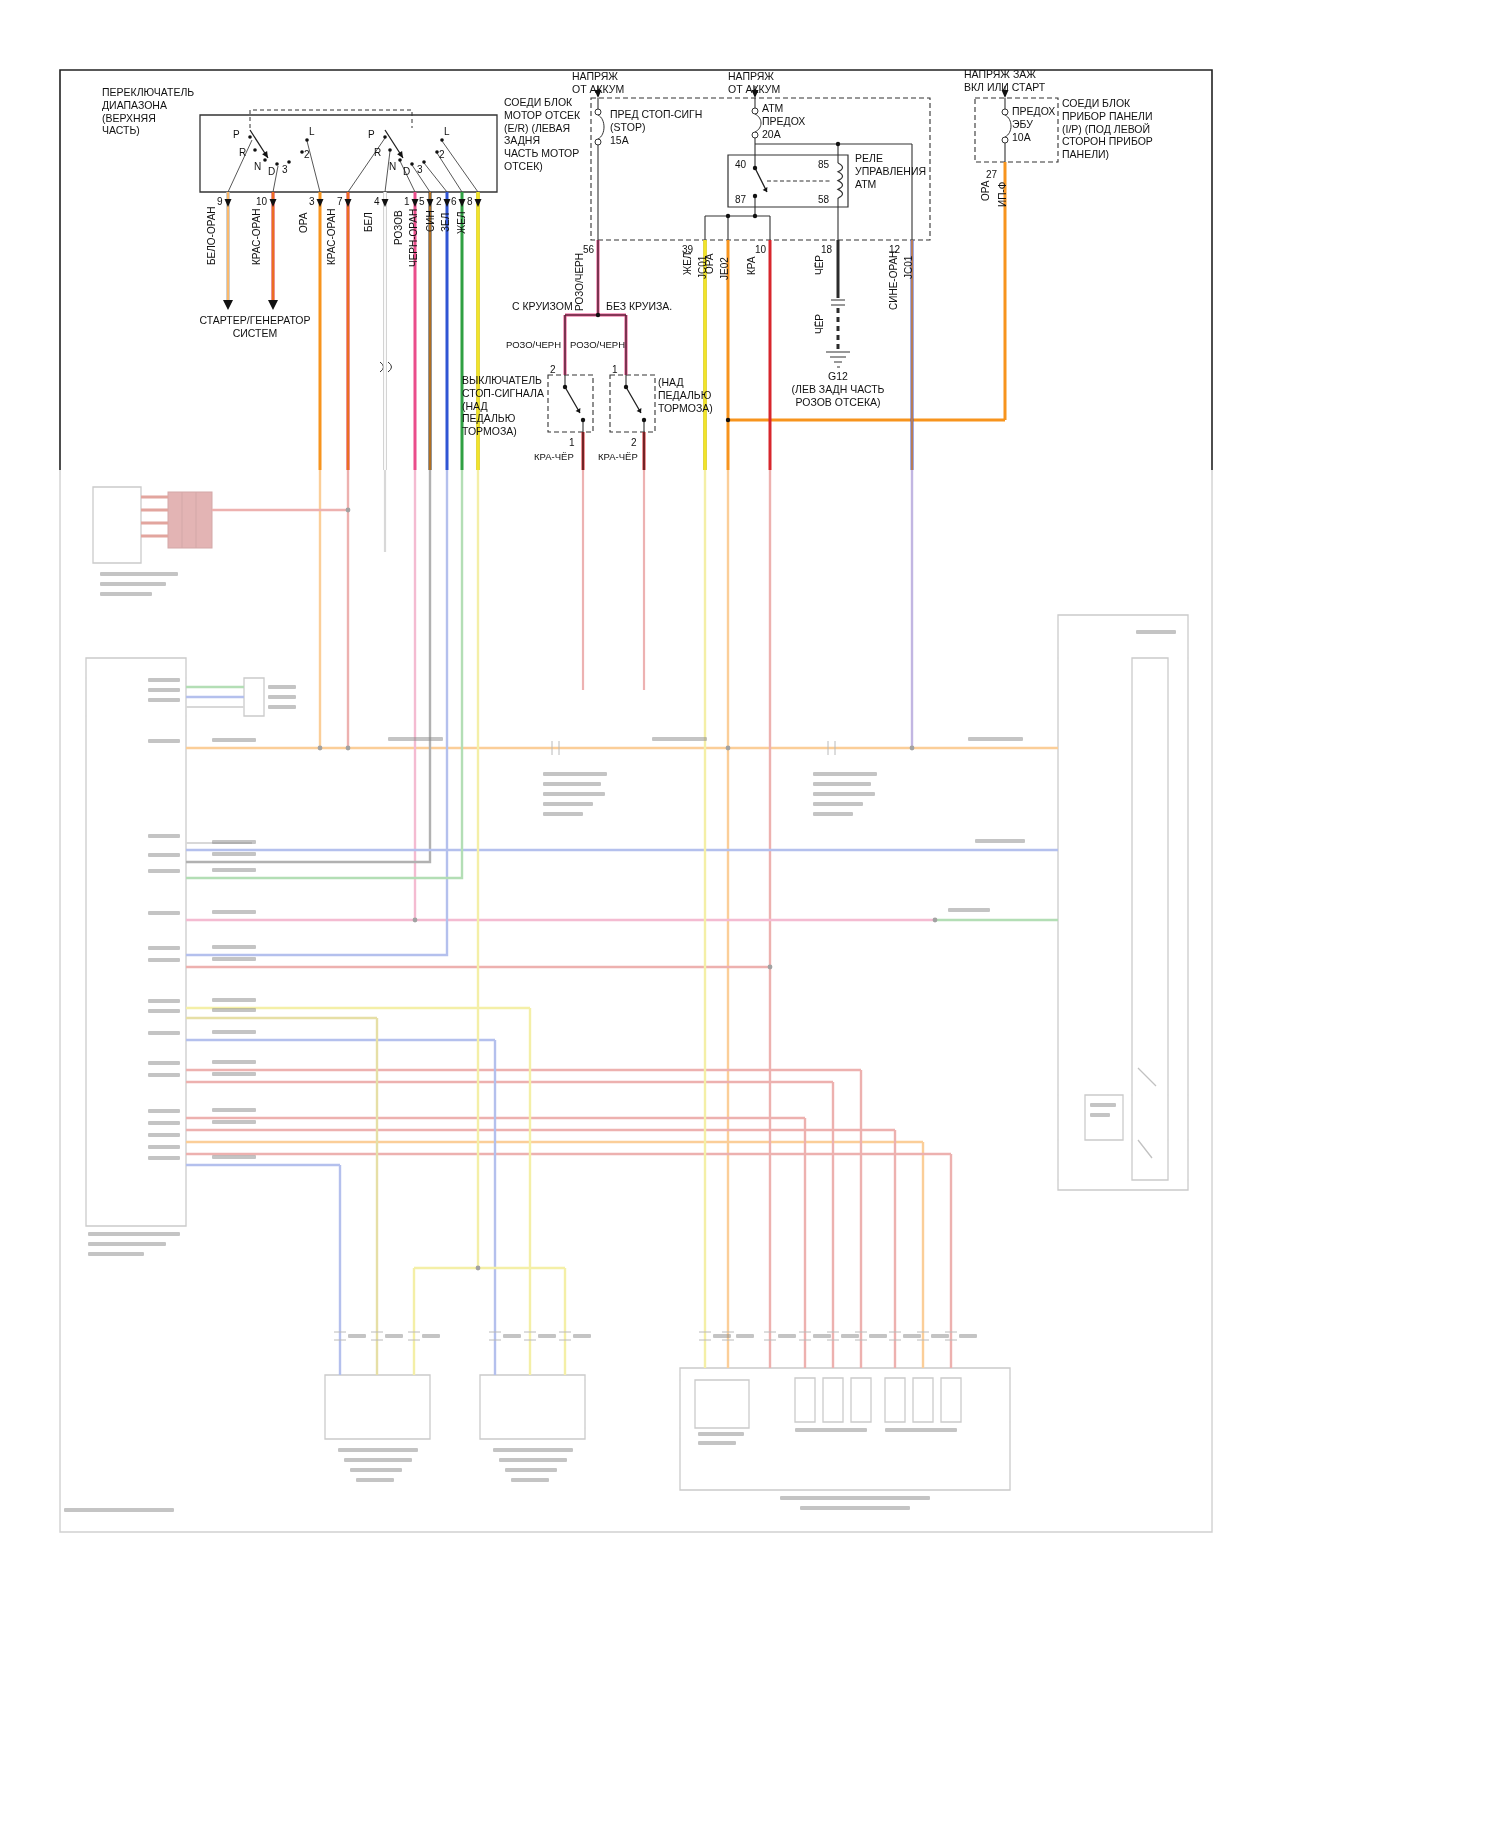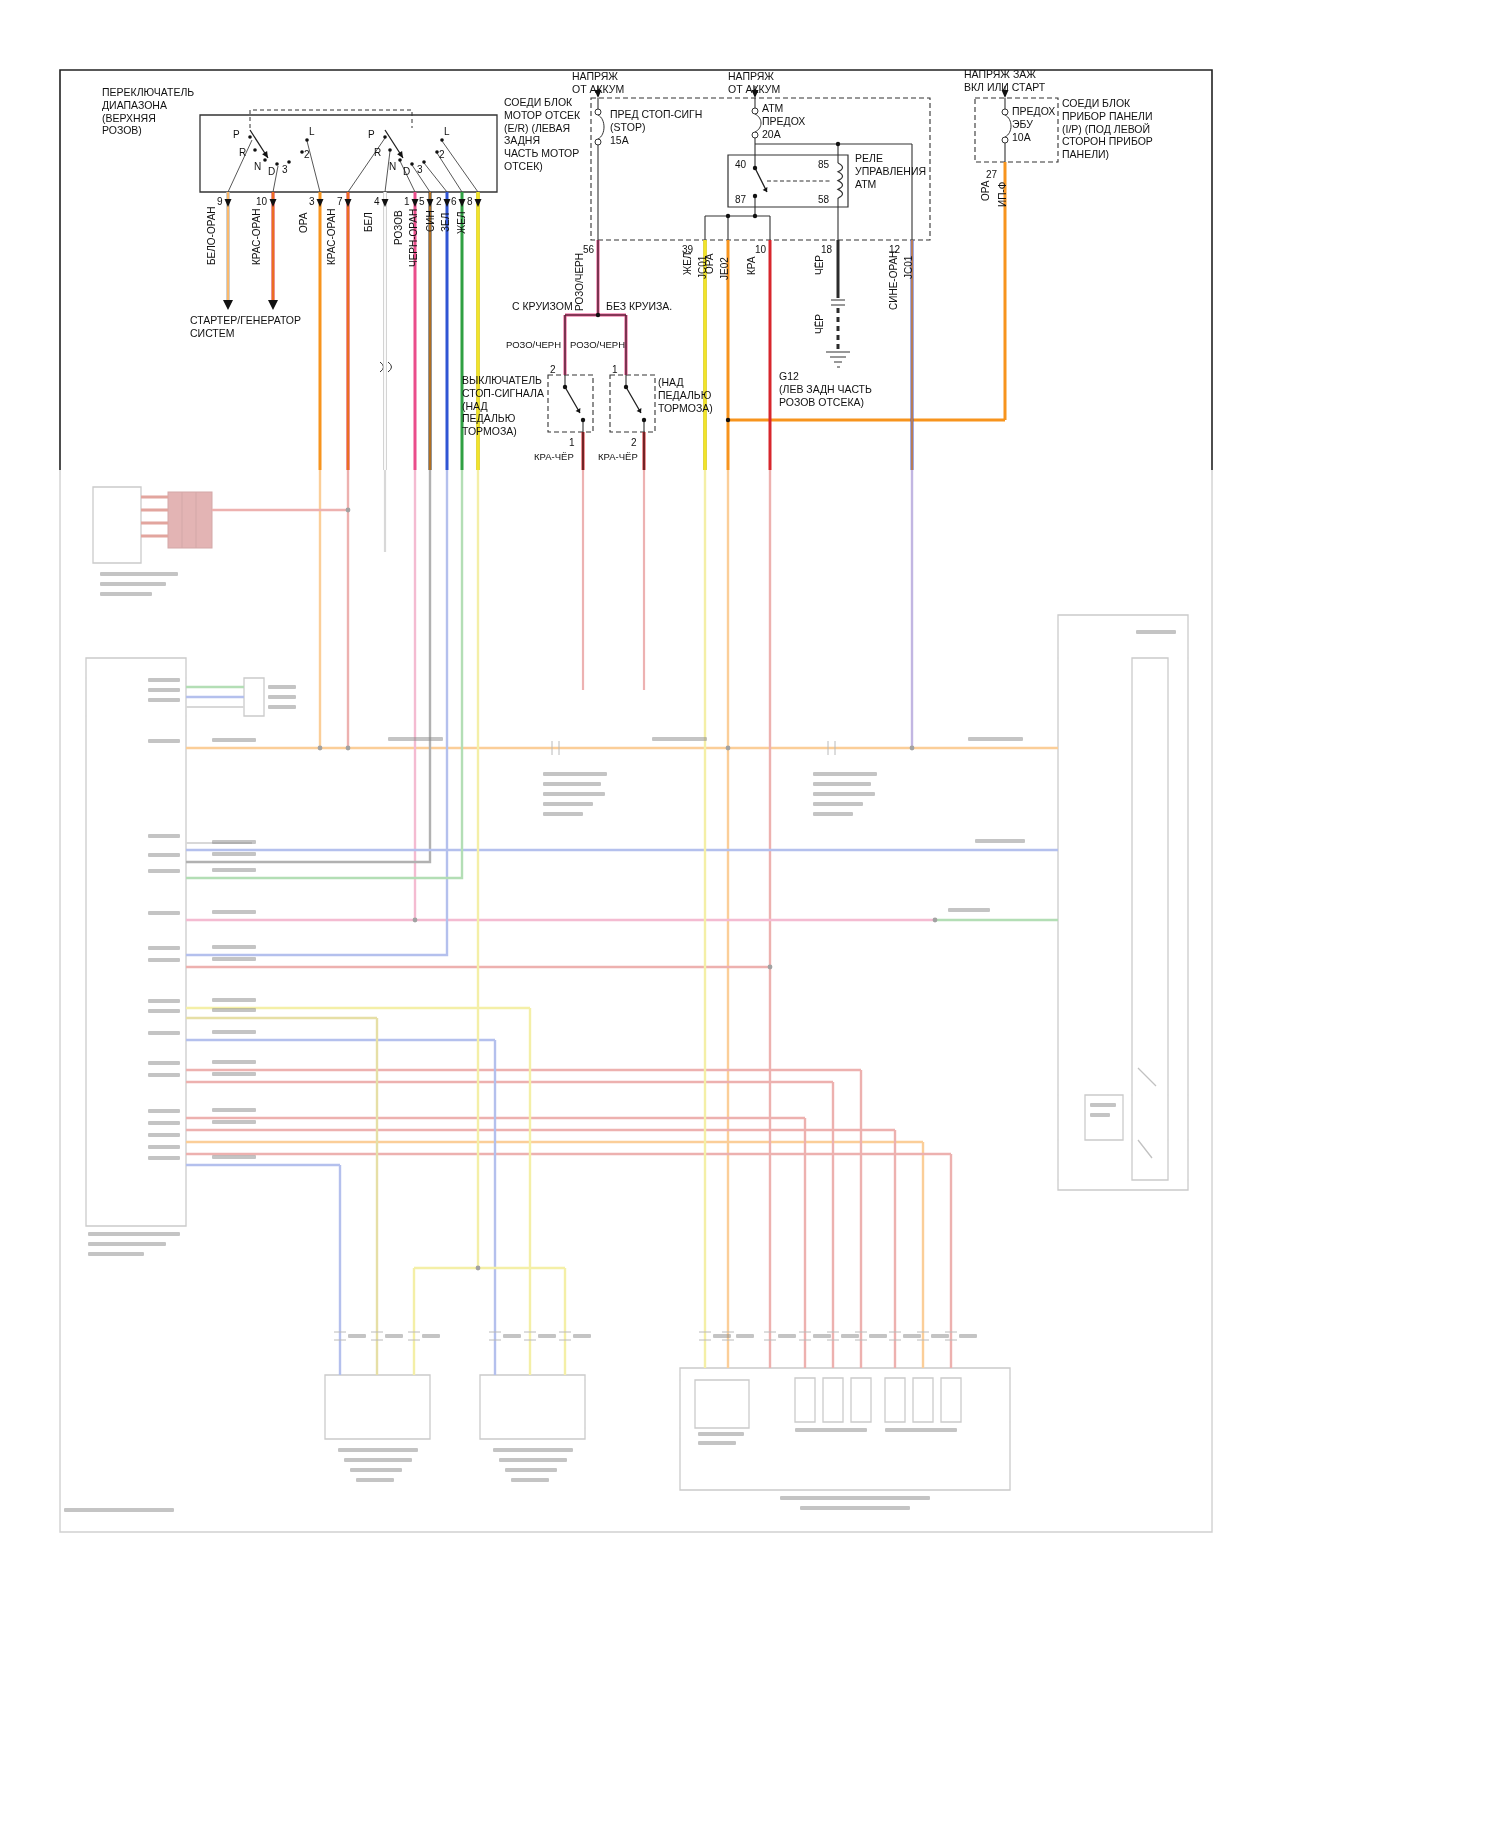--- a/index.html
+++ b/index.html
@@ -2,21 +2,21 @@
 <html><head>
 <meta charset="utf-8">
 <style>
   * { margin:0; padding:0; box-sizing:border-box; }
   html,body { background:#fff; }
   body { width:1500px; height:1828px; position:relative; font-family:"Liberation Sans", sans-serif; color:#111; }
   #stage { position:absolute; left:0; top:0; width:1500px; height:1828px; background:#fff; overflow:hidden; }
   svg.diagram { position:absolute; left:0; top:0; }
   .lbl { position:absolute; font-size:10.5px; line-height:1.22; color:#111; white-space:pre-line; }
   .sm  { font-size:9.5px; }
-  .ctr { }
+  .ctr { text-align:center; }
   .pin { position:absolute; font-size:10px; color:#111; }
   .vlbl { position:absolute; font-size:10px; color:#111; white-space:nowrap; height:12px; line-height:12px;
           transform-origin:0 100%; transform:rotate(-90deg); }
   .faded-layer { position:absolute; left:0; top:0; width:1500px; height:1828px; opacity:.5; filter:blur(.7px); pointer-events:none; }
   .bar { position:absolute; height:4px; background:#8a8a8a; border-radius:1px; }
 </style>
 </head>
 <body>
 
 <div id="stage">
@@ -186,21 +186,21 @@
           <circle cx="644" cy="420" r="2.2"></circle>
         <circle cx="598" cy="315" r="2.2"></circle>
           <circle cx="728" cy="420" r="2.2"></circle>
       </g>
     </g>
   </svg>
 
   <div class="lbl" style="left:102px; top:86px;">ПЕРЕКЛЮЧАТЕЛЬ
 ДИАПАЗОНА
 (ВЕРХНЯЯ
-РОЗОВ)</div>
+ЧАСТЬ)</div>
 
   <div class="pin sm" style="left:233px; top:129px;">P</div>
   <div class="pin sm" style="left:239px; top:147px;">R</div>
   <div class="pin sm" style="left:254px; top:161px;">N</div>
   <div class="pin sm" style="left:268px; top:166px;">D</div>
   <div class="pin sm" style="left:282px; top:164px;">3</div>
   <div class="pin sm" style="left:304px; top:149px;">2</div>
   <div class="pin sm" style="left:309px; top:126px;">L</div>
 
   <div class="pin sm" style="left:368px; top:129px;">P</div>

